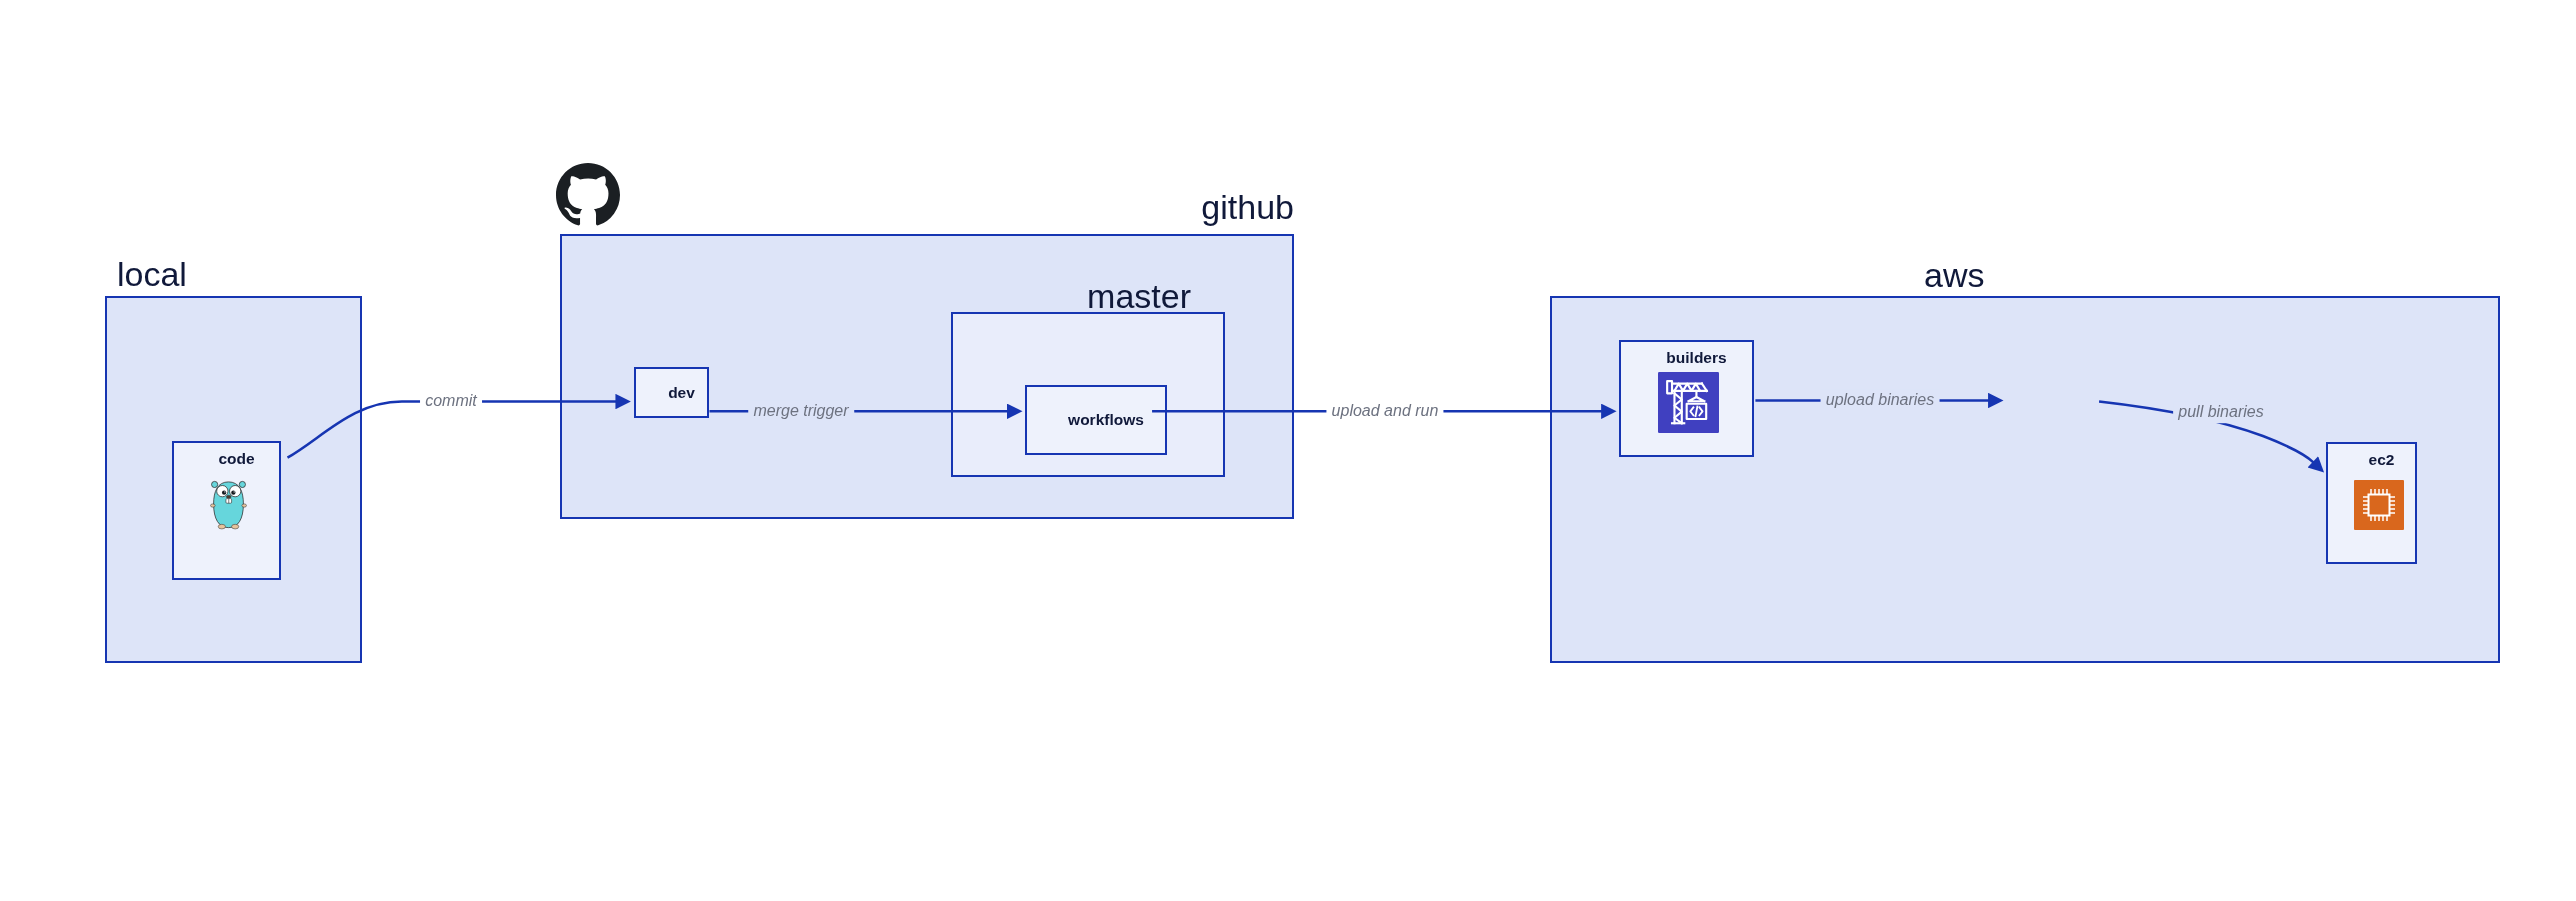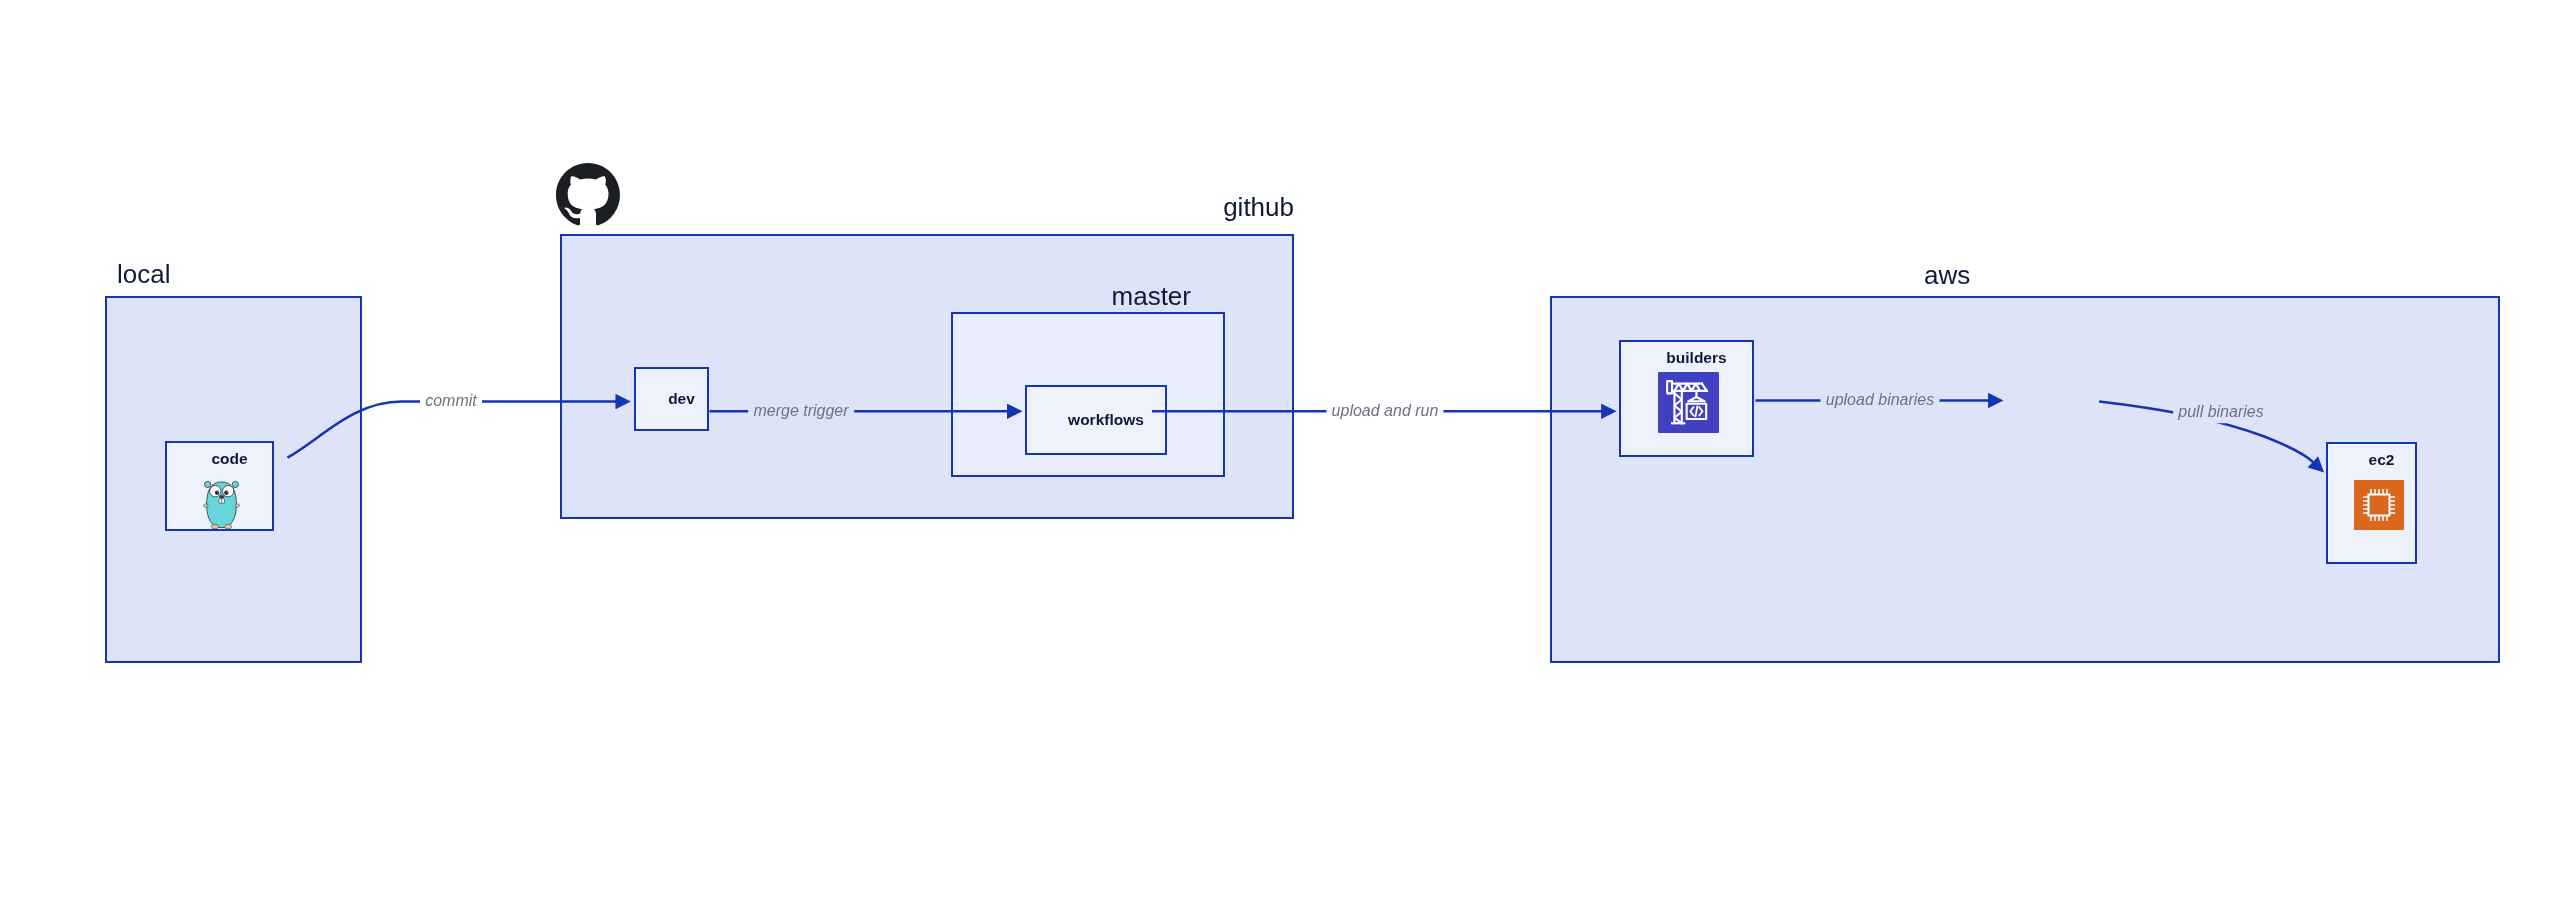--- a/index.html
+++ b/index.html
@@ -16,21 +16,21 @@
     --gopher-body:#66d6dc;
   }
   html,body{margin:0;padding:0;background:#ffffff;}
   .canvas{
     position:relative;width:2604px;height:902px;background:#ffffff;overflow:hidden;
     font-family:"Liberation Sans","DejaVu Sans",sans-serif;color:var(--label-text);
   }
   .group{position:absolute;box-sizing:border-box;border:2.1px solid var(--line);
     background:var(--group-fill);z-index:1;}
   .group.master{background:var(--master-fill);z-index:2;}
-  .group-label{position:absolute;z-index:2;font-size:26px;line-height:31px;color:var(--label-text);}
+  .group-label{position:absolute;z-index:2;font-size:34px;line-height:31px;color:var(--label-text);}
   .node{position:absolute;box-sizing:border-box;border:2.1px solid var(--line);
     background:var(--node-fill);z-index:3;}
   .node-label{position:absolute;left:0;right:0;top:6.7px;text-align:center;
     font-weight:700;font-size:15.5px;color:var(--label-text);padding-left:20px;}
   .node.centered{display:flex;align-items:center;justify-content:center;}
   .node.centered .node-label{position:static;top:auto;}
   .node-icon{position:absolute;z-index:4;}
   .edges{position:absolute;left:0;top:0;z-index:5;}
   .edge-label{position:absolute;z-index:6;transform:translate(-50%,-50%);
     font-style:italic;font-size:16px;line-height:20.6px;color:var(--edge-label-text);
@@ -60,21 +60,21 @@
   <svg class="logo" style="left:556px;top:163px" width="64" height="64" viewBox="0 0 16 16">
     <path fill="var(--github-logo)" fill-rule="evenodd" clip-rule="evenodd" d="M8 0C3.58 0 0 3.58 0 8c0 3.54 2.29 6.53 5.47 7.59.4.07.55-.17.55-.38
       0-.19-.01-.82-.01-1.49-2.01.37-2.53-.49-2.69-.94-.09-.23-.48-.94-.82-1.13-.28-.15-.68-.52-.01-.53.63-.01
       1.08.58 1.23.82.72 1.21 1.87.87 2.33.66.07-.52.28-.87.51-1.07-1.78-.2-3.64-.89-3.64-3.95
       0-.87.31-1.59.82-2.15-.08-.2-.36-1.02.08-2.12 0 0 .67-.21 2.2.82.64-.18 1.32-.27 2-.27.68 0
       1.36.09 2 .27 1.53-1.04 2.2-.82 2.2-.82.44 1.1.16 1.92.08 2.12.51.56.82 1.27.82 2.15 0
       3.07-1.87 3.75-3.65 3.95.29.25.54.73.54 1.48 0 1.07-.01 1.93-.01 2.2 0
       .21.15.46.55.38A8.012 8.012 0 0 0 16 8c0-4.42-3.58-8-8-8z"></path>
   </svg>
 
-  <div class="node" style="left:165px;top:441px;width:109px;height:90px">
+  <div class="node" style="left:172px;top:441px;width:109px;height:139px">
     <div class="node-label">code</div>
     <svg class="node-icon" style="left:36px;top:35px" width="37" height="52" viewBox="0 0 72 100">
       <ellipse cx="9" cy="12" rx="6" ry="6" fill="var(--gopher-body)" stroke="#2f2f2f" stroke-width="1.5"></ellipse>
       <ellipse cx="63" cy="12" rx="6" ry="6" fill="var(--gopher-body)" stroke="#2f2f2f" stroke-width="1.5"></ellipse>
       <path d="M36 7 C15 7 7 25 7 50 C7 79 17 96 36 96 C55 96 65 79 65 50 C65 25 57 7 36 7 Z" fill="var(--gopher-body)" stroke="#2f2f2f" stroke-width="1.5"></path>
       <circle cx="24" cy="25" r="11" fill="#ffffff" stroke="#2f2f2f" stroke-width="1.5"></circle>
       <circle cx="49" cy="25" r="11" fill="#ffffff" stroke="#2f2f2f" stroke-width="1.5"></circle>
       <circle cx="27.5" cy="28" r="4.2" fill="#14181c"></circle>
       <circle cx="29" cy="26.5" r="1.2" fill="#ffffff"></circle>
       <circle cx="45.5" cy="28" r="4.2" fill="#14181c"></circle>
@@ -82,21 +82,21 @@
       <ellipse cx="36.5" cy="36" rx="4.6" ry="3.2" fill="#4a3b2e" stroke="#2f2f2f" stroke-width="1"></ellipse>
       <rect x="31" y="39.5" width="11" height="9" rx="2" fill="#ffffff" stroke="#2f2f2f" stroke-width="1.2"></rect>
       <line x1="36.5" y1="39.5" x2="36.5" y2="48.5" stroke="#2f2f2f" stroke-width="1.2"></line>
       <ellipse cx="5.5" cy="53" rx="4.5" ry="3.2" fill="#e6c39c" stroke="#2f2f2f" stroke-width="1"></ellipse>
       <ellipse cx="66.5" cy="53" rx="4.5" ry="3.2" fill="#e6c39c" stroke="#2f2f2f" stroke-width="1"></ellipse>
       <ellipse cx="23" cy="94" rx="7" ry="4.5" fill="#e6c39c" stroke="#2f2f2f" stroke-width="1"></ellipse>
       <ellipse cx="49" cy="94" rx="7" ry="4.5" fill="#e6c39c" stroke="#2f2f2f" stroke-width="1"></ellipse>
     </svg>
   </div>
 
-  <div class="node centered" style="left:634px;top:367px;width:75px;height:64px">
+  <div class="node centered" style="left:634px;top:367px;width:75px;height:51px">
     <div class="node-label">dev</div>
   </div>
 
   <div class="node centered" style="left:1025px;top:385px;width:142px;height:70px">
     <div class="node-label">workflows</div>
   </div>
 
   <div class="node" style="left:1619px;top:340px;width:135px;height:117px">
     <div class="node-label">builders</div>
     <svg class="node-icon" style="left:37px;top:30px" width="61" height="61" viewBox="0 0 100 100">

